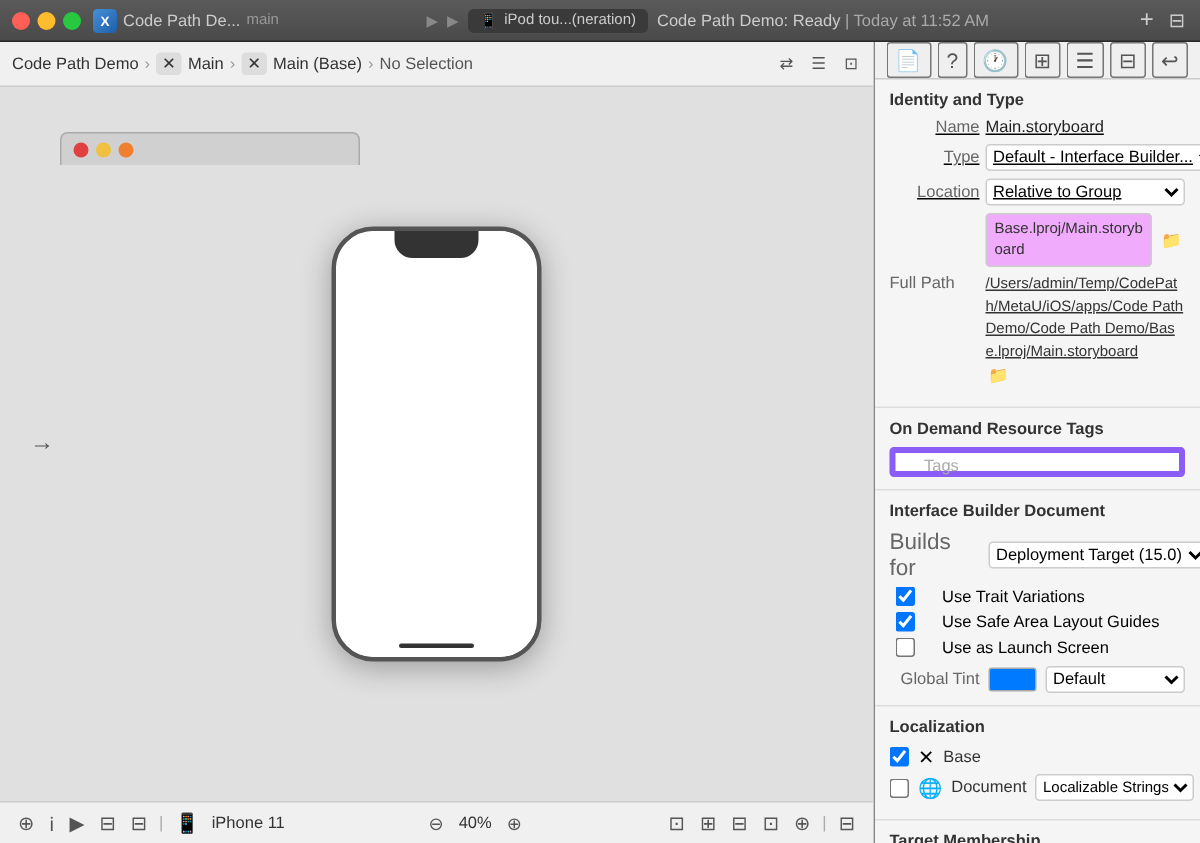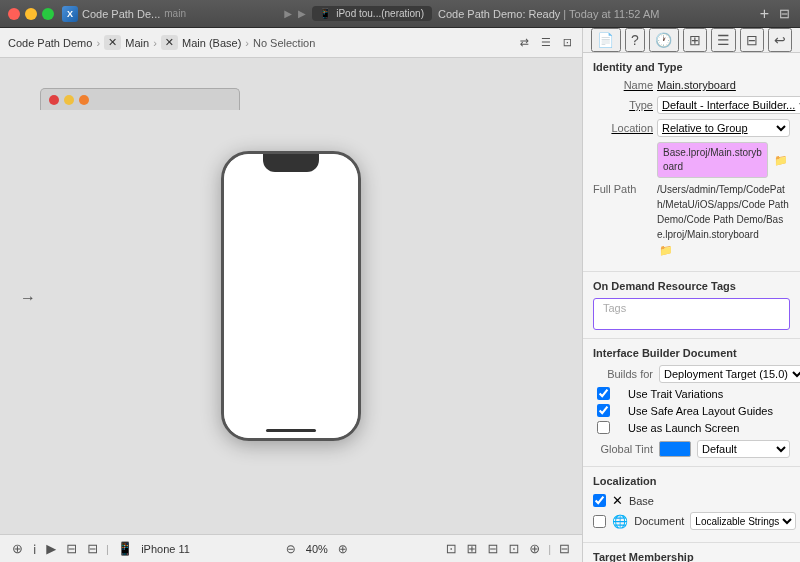--- a/index.html
+++ b/index.html
@@ -267,40 +267,41 @@
       color: #333;
       width: 100%;
       word-break: break-all;
       line-height: 1.4;
     }
     .inspector-fullpath-area {
       font-size: 10px;
       color: #333;
       line-height: 1.5;
       word-break: break-all;
+      text-decoration: underline;
     }
 
     .checkbox-row {
       display: flex;
       align-items: flex-end;
       gap: 18px;
       margin-bottom: 4px;
       padding-left: 4px;
     }
     .checkbox-row input { margin: 0; }
 
     .tag-field {
       background: white;
-      border: 1px solid #8b5cf6;
+      border: 4px solid #8b5cf6;
       border-radius: 3px;
-      padding: 3px 9px;
+      padding: 3px 19px;
       font-size: 11px;
       color: #999;
       width: 100%;
-      height: 32px;
+      height: 20px;
     }
 
     .global-tint-row {
       display: flex;
       align-items: center;
       gap: 6px;
     }
     .tint-label { font-size: 11px; color: #666; width: 60px; text-align: right; }
     .tint-swatch { width: 32px; height: 16px; background: #007aff; border-radius: 2px; border: 1px solid #aaa; }
 
@@ -320,21 +321,21 @@
       gap: 6px;
     }
     .target-icon { color: #555; font-size: 11px; }
 
     .builds-row {
       display: flex;
       align-items: center;
       gap: 6px;
       margin-bottom: 4px;
     }
-    .builds-label { font-size: 11px; color: #666; width: 60px; text-align: right; flex-shrink: 0; }
+    .builds-label { font-size: 15px; color: #666; width: 60px; flex-shrink: 0; }
 
     .path-row {
       display: flex;
       align-items: flex-start;
       margin-bottom: 4px;
       gap: 4px;
     }
     .path-label-col {
       color: #666;
       font-size: 11px;

